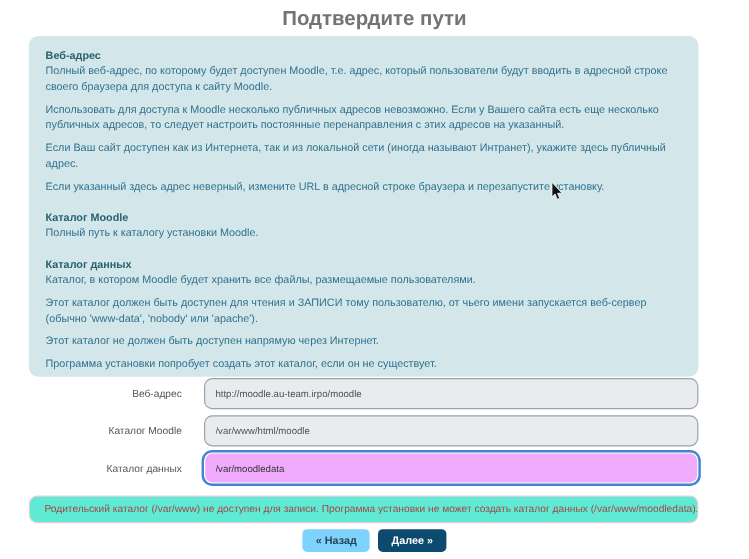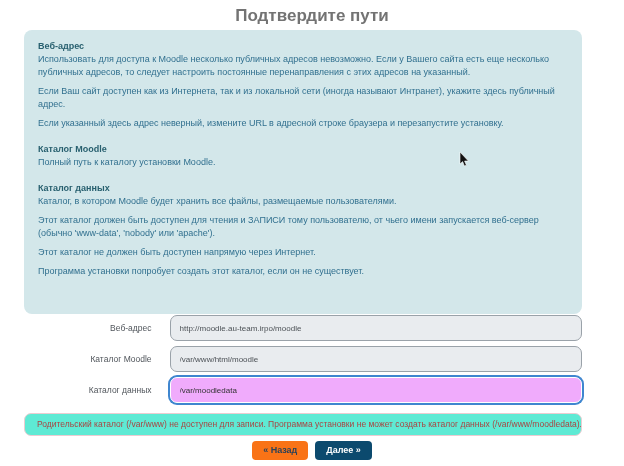--- a/index.html
+++ b/index.html
@@ -45,35 +45,36 @@
     white-space:nowrap; overflow:hidden;
   }
   .btn-row {
     position:absolute; top:441px; left:0; width:100%;
     display:flex; justify-content:center; gap:7px;
   }
   .btn {
     font-family:"Liberation Sans", sans-serif; font-size:9px; font-weight:bold;
     border:none; border-radius:4px; padding:5px 11px; cursor:pointer; height:19px; line-height:9px;
   }
-  .btn-back { background:#f97316; color:#2b4258; }
+  .btn-back { background:#7dd3fc; color:#2b4258; }
   .btn-next { background:#0c4a6e; color:#ffffff; }
   .cursor {
     position:absolute; left:459px; top:152px; width:11px; height:16px; pointer-events:none;
   }
 </style>
 </head>
 <body>
 
 <div class="page">
 
   <h1 class="page-title">Подтвердите пути</h1>
 
   <div class="info-box">
     <h3>Веб-адрес</h3>
+    <p>Полный веб-адрес, по которому будет доступен Moodle, т.е. адрес, который пользователи будут вводить в адресной строке своего браузера для доступа к сайту Moodle.</p>
     <p>Использовать для доступа к Moodle несколько публичных адресов невозможно. Если у Вашего сайта есть еще несколько публичных адресов, то следует настроить постоянные перенаправления с этих адресов на указанный.</p>
     <p>Если Ваш сайт доступен как из Интернета, так и из локальной сети (иногда называют Интранет), укажите здесь публичный адрес.</p>
     <p>Если указанный здесь адрес неверный, измените URL в адресной строке браузера и перезапустите установку.</p>
 
     <h3 class="spaced">Каталог Moodle</h3>
     <p>Полный путь к каталогу установки Moodle.</p>
 
     <h3 class="spaced">Каталог данных</h3>
     <p>Каталог, в котором Moodle будет хранить все файлы, размещаемые пользователями.</p>
     <p>Этот каталог должен быть доступен для чтения и ЗАПИСИ тому пользователю, от чьего имени запускается веб-сервер (обычно 'www-data', 'nobody' или 'apache').</p>

